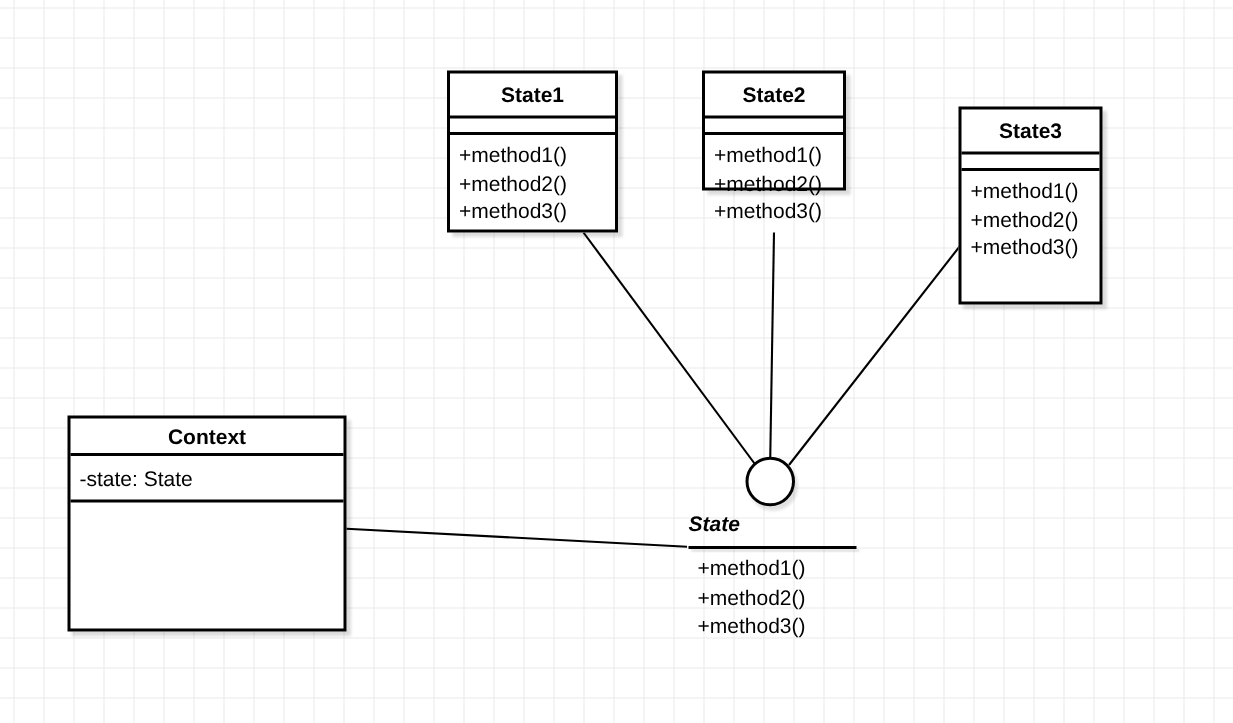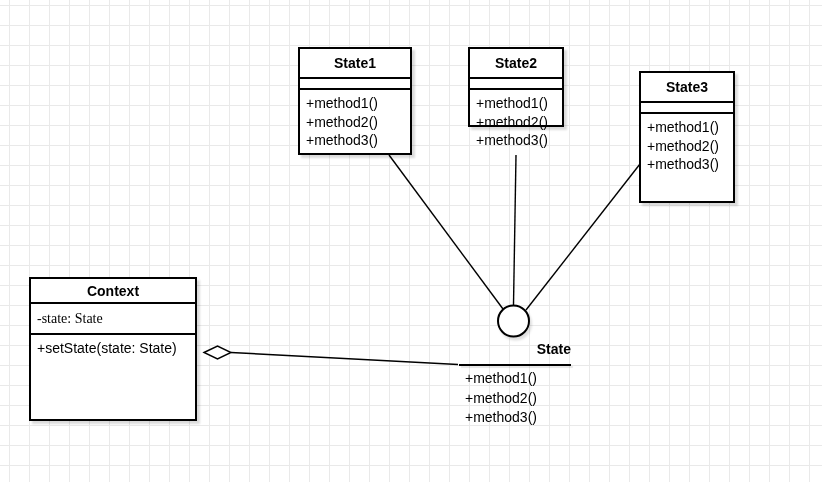--- a/index.html
+++ b/index.html
@@ -39,48 +39,48 @@
     align-items: center;
     justify-content: center;
     border-bottom: 2px solid #000;
   }
   .uml-attrs {
     border-bottom: 2px solid #000;
     display: flex;
     align-items: center;
     padding-left: 6px;
     overflow: hidden;
-    font-family: Liberation Serif, serif;
   }
   .uml-methods {
     padding: 4px 0 0 6px;
   }
   
   .c-state1 { left: 298px; top: 47px; width: 114px; height: 108px; }
   .c-state1 .uml-title  { height: 30px; }
   .c-state1 .uml-attrs  { height: 11px; }
   
   .c-state2 { left: 468px; top: 47px; width: 96px; height: 80px; }
   .c-state2 .uml-title  { height: 30px; }
   .c-state2 .uml-attrs  { height: 11px; }
   
   .c-state3 { left: 639px; top: 47px; width: 96px; height: 132px; margin-top: 24px; }
   .c-state3 .uml-title  { height: 30px; }
   .c-state3 .uml-attrs  { height: 11px; }
   
-  .c-context { left: 29px; top: 277px; width: 168px; height: 144px; line-height: 18px; }
+  .c-context { left: 45px; top: 277px; width: 186px; height: 144px; line-height: 18px; }
   .c-context .uml-title { height: 25px; }
   .c-context .uml-attrs { height: 31px; }
   
   .iface-label {
     position: absolute;
     left: 459px; top: 341px; width: 112px;
-    text-align: right;
+    text-align: left;
     font-weight: bold;
     font-size: 14px;
+    font-style: italic;
   }
   .iface-sep {
     position: absolute;
     left: 459px; top: 364px; width: 112px;
     border-top: 2px solid #000;
     box-shadow: 2px 2px 1px rgba(0,0,0,0.10);
   }
   .iface-methods {
     position: absolute;
     left: 465px; top: 369px;
@@ -129,21 +129,20 @@
       <div>+method1()</div>
       <div>+method2()</div>
       <div>+method3()</div>
     </div>
   </div>
 
   <div class="uml-class c-context">
     <div class="uml-title">Context</div>
     <div class="uml-attrs">-state: State</div>
     <div class="uml-methods">
-      <div>+setState(state: State)</div>
     </div>
   </div>
 
   <div class="iface-label">State</div>
   <div class="iface-sep"></div>
   <div class="iface-methods">
     <div>+method1()</div>
     <div>+method2()</div>
     <div>+method3()</div>
   </div>

